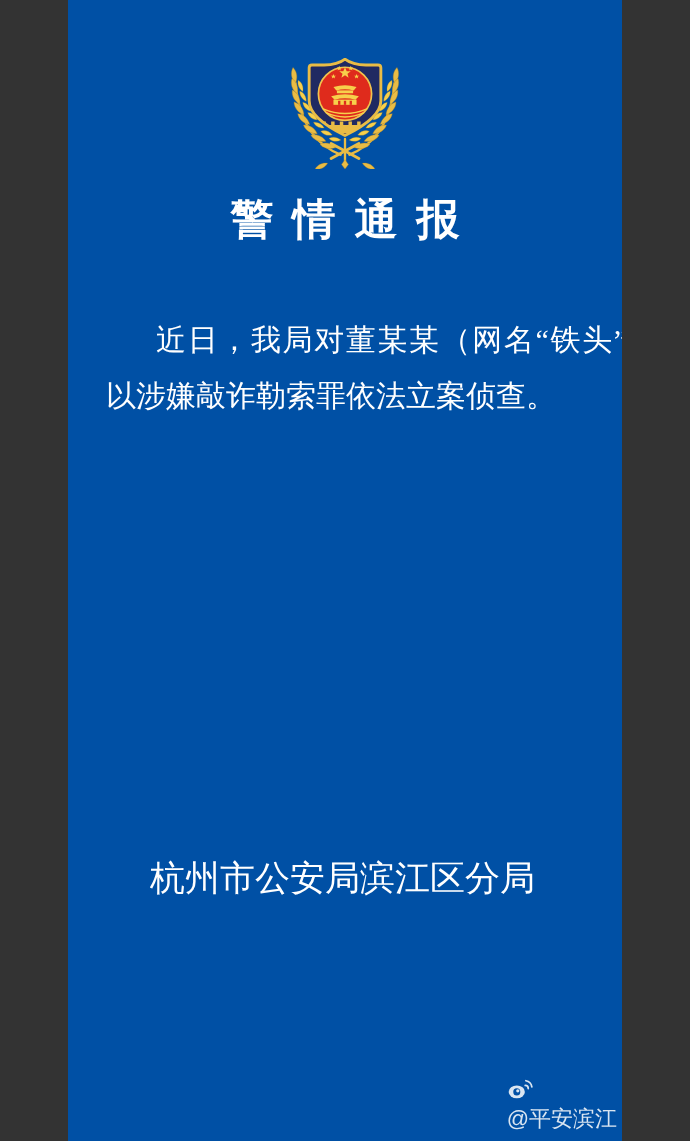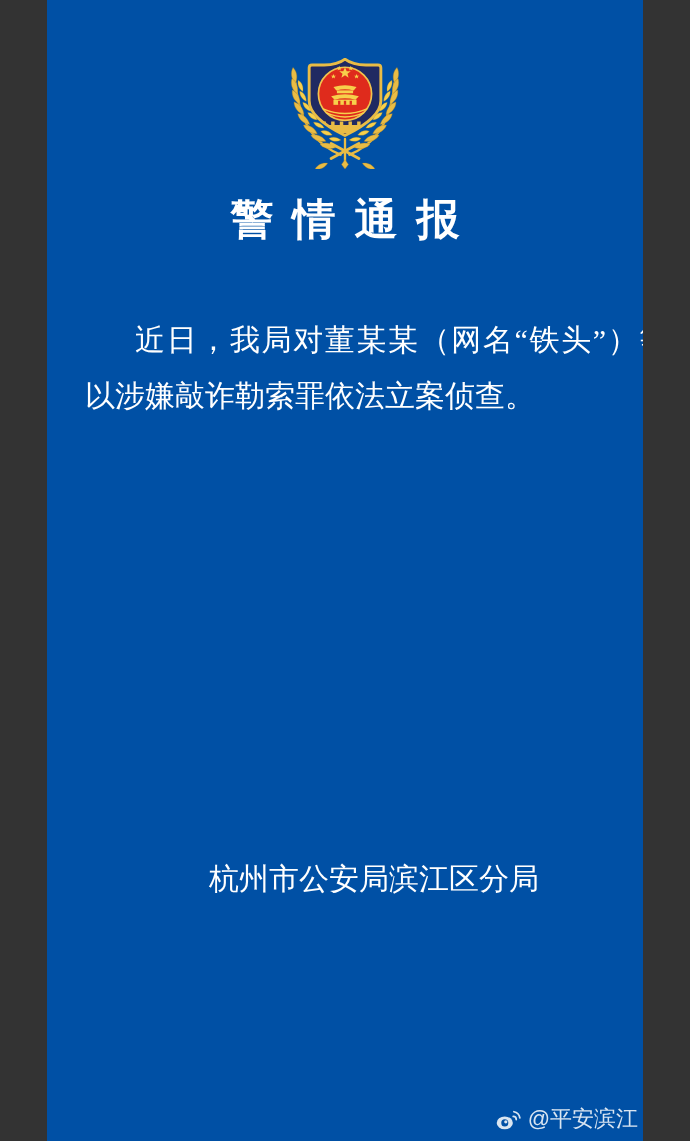--- a/index.html
+++ b/index.html
@@ -1,18 +1,18 @@
 <!DOCTYPE html>
 <html lang="zh"><head>
 <meta charset="utf-8">
 <style>
   html, body { margin: 0; padding: 0; background: #333; }
   .poster {
     position: relative;
-    width: 596px;
+    width: 554px;
     height: 1141px;
     background: #0050A5;
     overflow: hidden;
     font-family: "Liberation Serif", serif;
     color: #FFFFFF;
     margin: 0 auto;
   }
   .emblem {
     position: absolute;
     top: 58px;
@@ -44,37 +44,37 @@
     text-align: justify;
     text-justify: inter-character;
   }
   .notice-body p {
     margin: 8px;
     text-indent: 50px;
   }
   .signature {
     position: absolute;
     top: 851px;
-    right: 104px;
+    right: 87px;
     text-align: center;
-    font-size: 30px;
+    font-size: 35px;
     line-height: 56px;
     white-space: nowrap;
   }
   .watermark {
     position: absolute;
     right: 5px;
     bottom: 9px;
     display: flex;
-    align-items: center;
     gap: 6px;
     opacity: 0.85;
     font-size: 22px;
     line-height: 26px;
     font-family: "Liberation Sans", sans-serif;
+    flex-direction: column;
   }
   .watermark svg { display: block; }
 </style>
 </head>
 <body>
 
 <div class="poster">
 
   <div class="emblem">
     <svg viewBox="0 0 200 192" width="116" height="111" aria-hidden="true">

